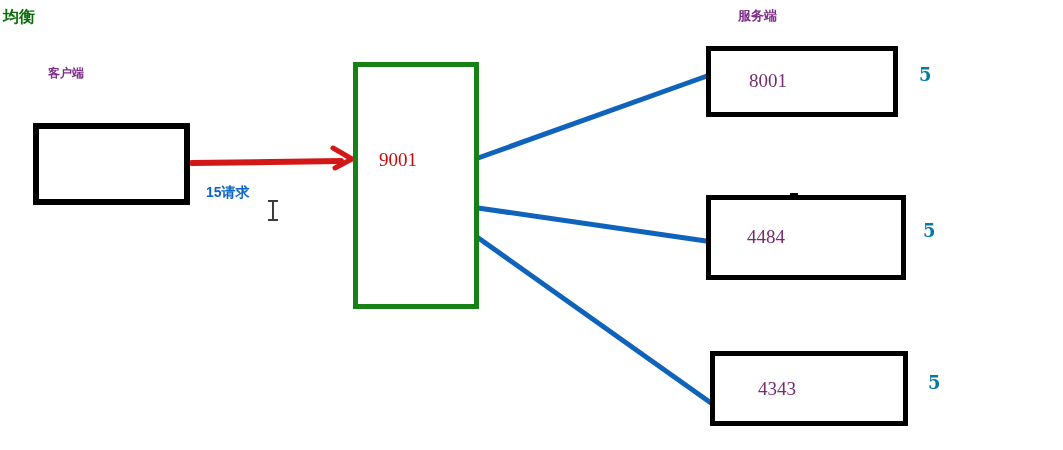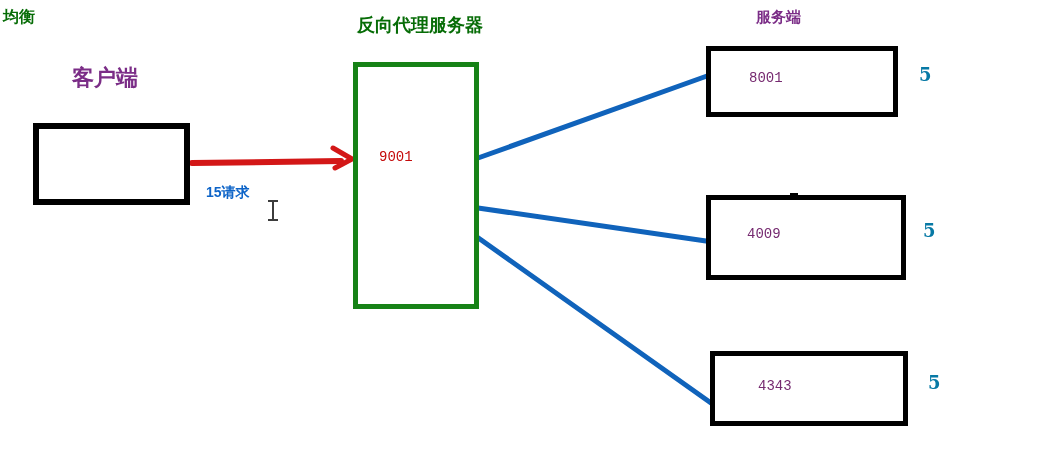--- a/index.html
+++ b/index.html
@@ -22,22 +22,22 @@
   }
   .lbl.green{color:var(--green-text);}
   .lbl.purple{color:var(--purple-label);}
   .lbl.bluetext{color:var(--blue-text);}
   .box{position:absolute;background:#ffffff;box-sizing:border-box;}
   .box.black{border:6px solid #000000;}
   .box.server{border:5px solid #000000;}
   .box.proxy{border:5px solid var(--green-border);}
   .port{
     position:absolute;
-    font-family:Liberation Mono, monospace;
-    font-size:14px;
+    font-family:Liberation Serif, serif;
+    font-size:19px;
     line-height:1;
     white-space:nowrap;
   }
   .port.red{color:var(--red-text);}
   .port.purple{color:var(--purple-digit);}
   .count{
     position:absolute;
     font-family:"DejaVu Serif", serif;
     font-weight:bold;
     font-size:18px;
@@ -59,36 +59,35 @@
     <line class="blue-line" x1="478" y1="158" x2="707" y2="76"></line>
     <line class="blue-line" x1="478" y1="208" x2="706" y2="241"></line>
     <line class="blue-line" x1="477" y1="237" x2="711" y2="403"></line>
     <g>
       <line class="arrow-line" x1="192" y1="163" x2="341" y2="161"></line>
       <polyline class="arrow-head" points="333,148 352,159 335,168"></polyline>
     </g>
   </svg>
 
   <div class="lbl green" style="left:3px;  top:9px;  font-size:16px;">均衡</div>
-  <div class="lbl purple" style="left:72px; top:67px; font-size:22px;text-align:center;">客户端</div>
-  <div class="lbl green" style="left:357px;top:16px; font-size:18px;">反向代理服务器</div>
-  <div class="lbl purple" style="left:756px;top:9px;  font-size:15px;">服务端</div>
+  <div class="lbl purple" style="left:48px; top:67px; font-size:12px;text-align:center;">客户端</div>
+  <div class="lbl purple" style="left:738px;top:9px;  font-size:13px;">服务端</div>
   <div class="lbl bluetext" style="left:206px;top:185px;font-size:14px;">15请求</div>
 
   <div class="box black" style="left:33px;top:123px;width:157px;height:82px;"></div>
 
   <div class="box proxy" style="left:353px;top:62px;width:126px;height:247px;"></div>
   <div class="port red" style="left:371px;top:150px;margin-left:8px;">9001</div>
 
   <div class="box server" style="left:706px;top:46px;width:192px;height:71px;"></div>
   <div class="port purple" style="left:749px;top:71px;">8001</div>
   <div class="count" style="left:919px;top:66px;">5</div>
 
   <div class="box server" style="left:706px;top:195px;width:200px;height:85px;"></div>
-  <div class="port purple" style="left:747px;top:227px;">4009</div>
+  <div class="port purple" style="left:747px;top:227px;">4484</div>
   <div class="count" style="left:923px;top:222px;">5</div>
   <div class="stray-mark" style="left:790px;top:193px;width:8px;height:5px;"></div>
 
   <div class="box server" style="left:710px;top:351px;width:198px;height:75px;"></div>
   <div class="port purple" style="left:758px;top:379px;">4343</div>
   <div class="count" style="left:928px;top:374px;">5</div>
 
   <svg class="overlay" style="left:265px;top:199px;width:16px;height:24px;" viewBox="0 0 16 24">
     <path class="cursor-ibeam" d="M3,2 L13,2 M8,2 L8,21 M3,21 L13,21"></path>
   </svg>

